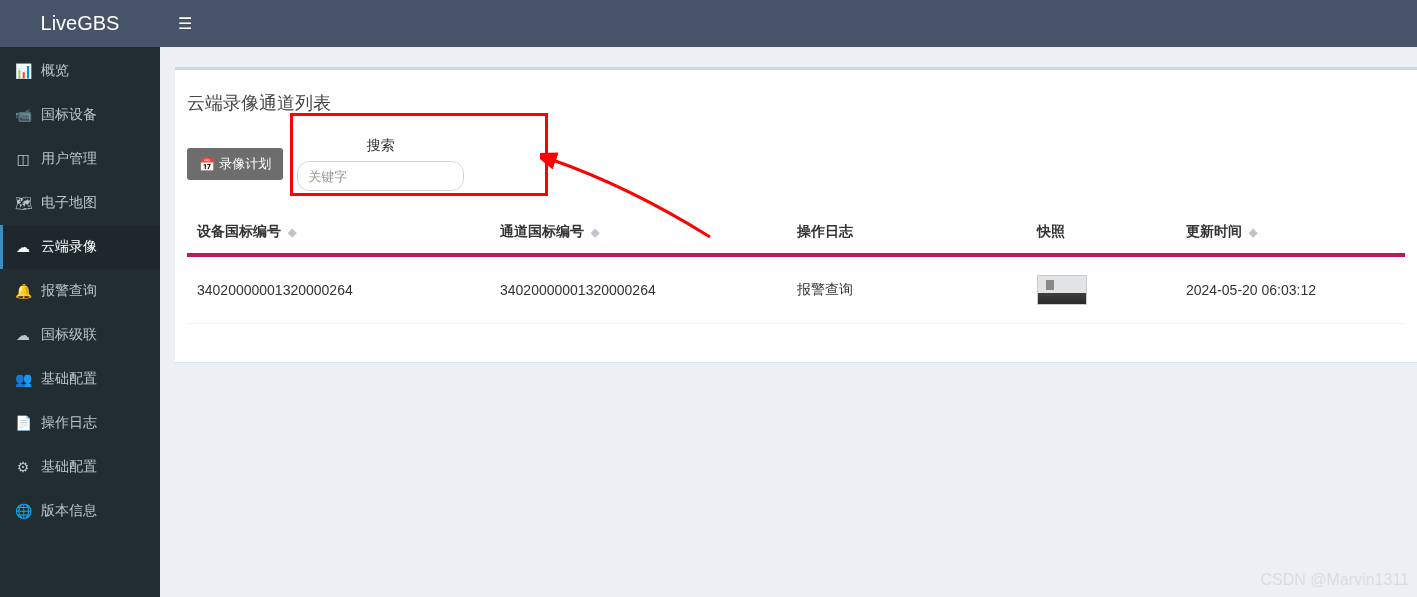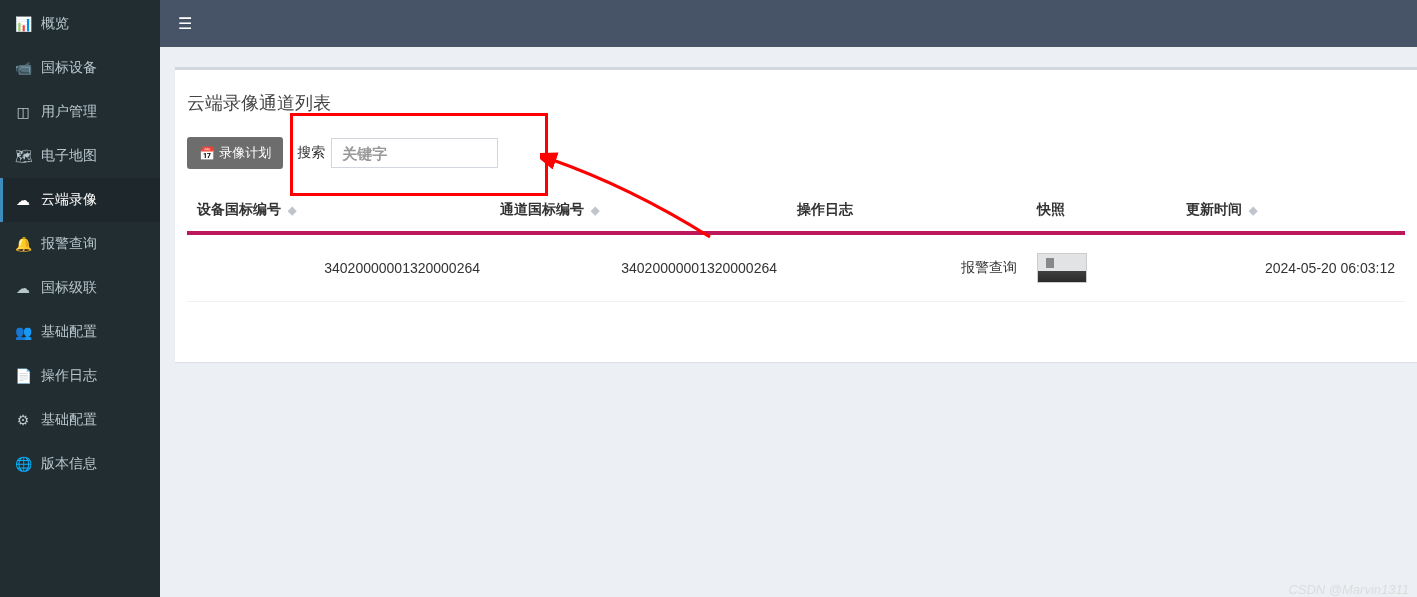--- a/index.html
+++ b/index.html
@@ -101,71 +101,69 @@
       display: inline-flex;
       align-items: center;
       gap: 4px;
     }
     .search-wrap {
       display: flex;
       align-items: center;
       gap: 6px;
       color: #333;
       font-size: 14px;
+      flex-direction: column;
     }
     .search-input {
       border: 1px solid #d2d6de;
-      border-radius: 0;
+      border-radius: 12px;
       height: 30px;
       width: 167px;
       padding: 0 10px;
-      font-size: 15px;
+      font-size: 13px;
       outline: none;
-      font-weight: bold;
     }
     .search-input::placeholder { color: #999; }
     table { width: 100%; border-collapse: collapse; }
     thead th {
       text-align: left;
       font-weight: 700;
       color: #333;
       padding: 12px 10px;
       border-bottom: 4px solid #be185d;
       font-size: 14px;
     }
     tbody td {
       padding: 18px 10px;
       color: #333;
       font-size: 14px;
       border-bottom: 1px solid #f0f0f0;
       vertical-align: middle;
-      text-align: right;
     }
     .sort-caret { color: #c0c4cc; font-size: 11px; margin-left: 3px; }
     .snapshot {
       width: 50px;
       height: 30px;
       background: linear-gradient(180deg, #e2e3e5 0%, #e2e3e5 60%, #404040 60%, #2a2a2a 100%);
       border: 1px solid #ccc;
       position: relative;
     }
     .snapshot::before {
       content: "";
       position: absolute;
       left: 8px; top: 4px;
       width: 8px; height: 10px;
       background: #888;
     }
     .watermark {
       position: absolute;
       right: 8px;
-      bottom: 0;
+      bottom: 8px;
       color: #dcdcdc;
-      font-size: 13px;
-      font-style: italic;
+      font-size: 16px;
     }
     .annotation {
       position: absolute;
       left: 290px;
       top: 113px;
       width: 258px;
       height: 83px;
       border: 3px solid #ff0000;
       pointer-events: none;
     }
@@ -173,20 +171,21 @@
       position: absolute;
       left: 540px;
       top: 147px;
       pointer-events: none;
     }
   </style>
 </head>
 <body>
 
 <div class="sidebar">
+  <div class="logo">LiveGBS</div>
   <ul class="nav-list">
     <li class="nav-item">
       <i class="nav-icon">📊</i>
       <span>概览</span>
     </li>
     <li class="nav-item">
       <i class="nav-icon">📹</i>
       <span>国标设备</span>
     </li>
     <li class="nav-item">

